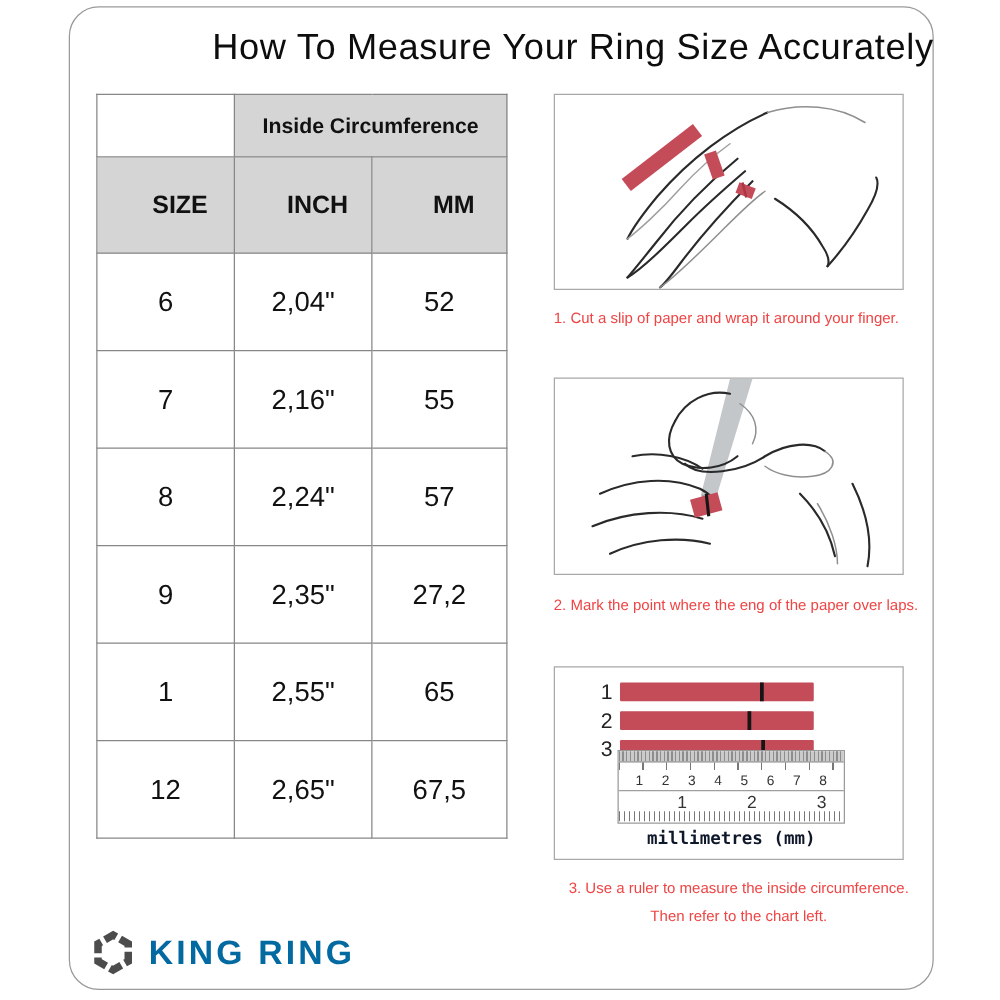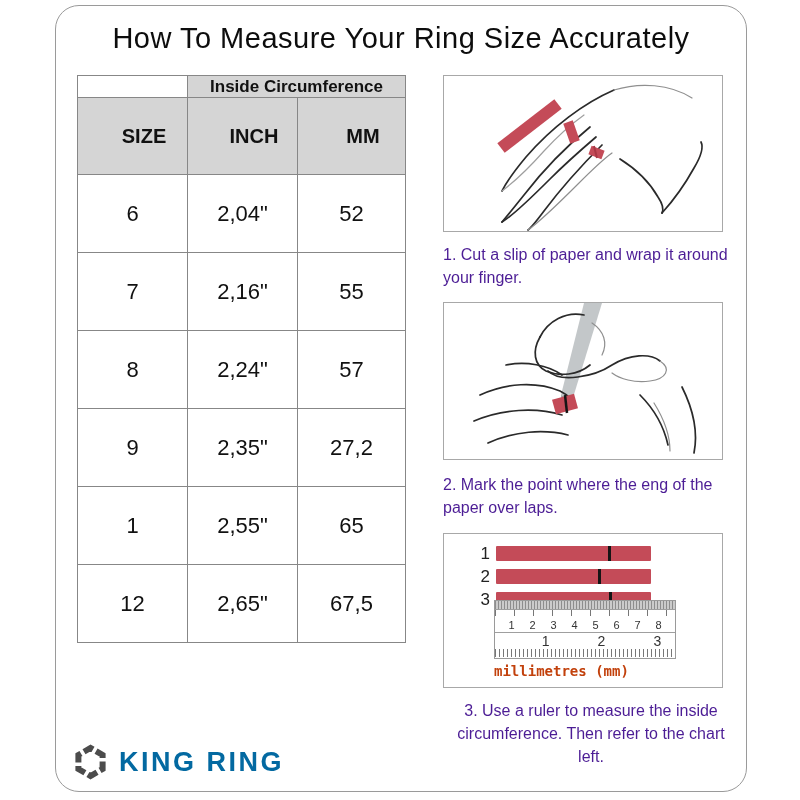--- a/index.html
+++ b/index.html
@@ -4,42 +4,42 @@
 <style>
   * { margin:0; padding:0; box-sizing:border-box; }
   html,body { width:800px; height:800px; background:#fff; overflow:hidden;
               font-family:"Liberation Sans", sans-serif; color:#111; }
   body { position:relative; }
 
   .card { position:absolute; left:55px; top:5px; width:692px; height:787px;
           background:#fff; border:1px solid #9a9a9a; border-radius:24px; }
 
   .title { position:absolute; left:55px; top:22px; width:692px;
-           text-align:center; font-size:29px; letter-spacing:0.5px; color:#0d0d0d; }
+           text-align:right; font-size:29px; letter-spacing:0.5px; color:#0d0d0d; }
 
   
   table.sizes { position:absolute; left:77px; top:75px; width:328px;
                 border-collapse:collapse; table-layout:fixed; }
   table.sizes td { border:1px solid #878787; text-align:center; vertical-align:middle;
                    background:#fff; }
   table.sizes td.gray { background:#d5d5d5; }
   td.span-head { font-weight:bold; font-size:17px; }
   td.col-head  { font-weight:bold; font-size:20px;padding-left:23px; }
   td.val       { font-size:22px; }
-  tr.r-span { height:22px; }
+  tr.r-span { height:50px; }
   tr.r-cols { height:77px; }
   tr.r-data { height:78px; }
 
   
   .figbox { position:absolute; width:280px; border:1px solid #a8a8a8; background:#fff; }
   #box1 { left:443px; top:75px;  height:157px; }
   #box2 { left:443px; top:302px; height:158px; }
   #box3 { left:443px; top:533px; height:155px; }
-  .caption { position:absolute; left:443px; width:296px; font-size:16px;
-             line-height:23px; color:#4c1d95; }
+  .caption { position:absolute; left:443px; width:296px; font-size:12px;
+             line-height:23px; color:#ef4444; }
   #cap1 { top:243px; }
   #cap2 { top:473px; }
   #cap3 { top:699px;text-align:center; }
 
   
   .strip-label { position:absolute; width:22px; text-align:right; font-size:17px; color:#222; }
   .strip { position:absolute; left:52px; width:155px; height:15px;
            background:#c44b58; border-radius:1px; }
   .strip-mark { position:absolute; top:0; width:3px; height:100%; background:#151515; }
 
@@ -49,23 +49,23 @@
            background-image:repeating-linear-gradient(90deg,#8d8d8d 0 1px,transparent 1px 3px); }
   .ruler-band1 { position:relative; height:22px; display:flex; justify-content:space-around;
            align-items:flex-end; padding:0 6px 1px 6px;
            background-image:repeating-linear-gradient(90deg,#777 0 1px,transparent 1px 19px);
            background-size:100% 6px; background-repeat:no-repeat; }
   .ruler-band1 span { font-size:11px; color:#333; }
   .ruler-band2 { position:relative; height:25px; border-top:1px solid #9f9f9f;
            background-image:repeating-linear-gradient(90deg,#777 0 1px,transparent 1px 4px);
            background-size:100% 8px; background-position:0 100%; background-repeat:no-repeat; }
   .ruler-band2 span { position:absolute; top:0; font-size:14px; color:#333; }
-  .ruler-unit { position:absolute; left:50px; top:129px; width:182px; text-align:left;
+  .ruler-unit { position:absolute; left:50px; top:129px; width:182px; text-align:center;
            font-family:"DejaVu Sans Mono", monospace; font-weight:bold;
-           font-size:14px; color:#c2410c; }
+           font-size:14px; color:#0f172a; }
 
   
   .logo { position:absolute; left:73px; top:744px; display:flex; align-items:center; gap:11px; }
   .brand { font-size:27px; font-weight:bold; letter-spacing:2.5px; color:#0369a1; }
 
   svg { display:block; }
 </style>
 </head>
 <body>
 

